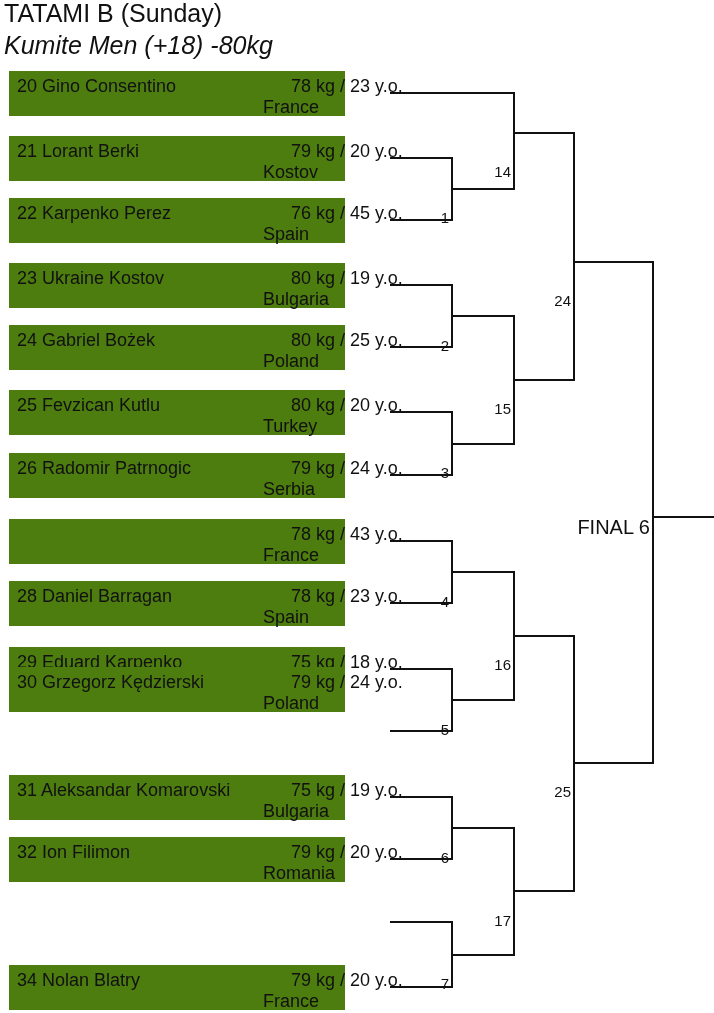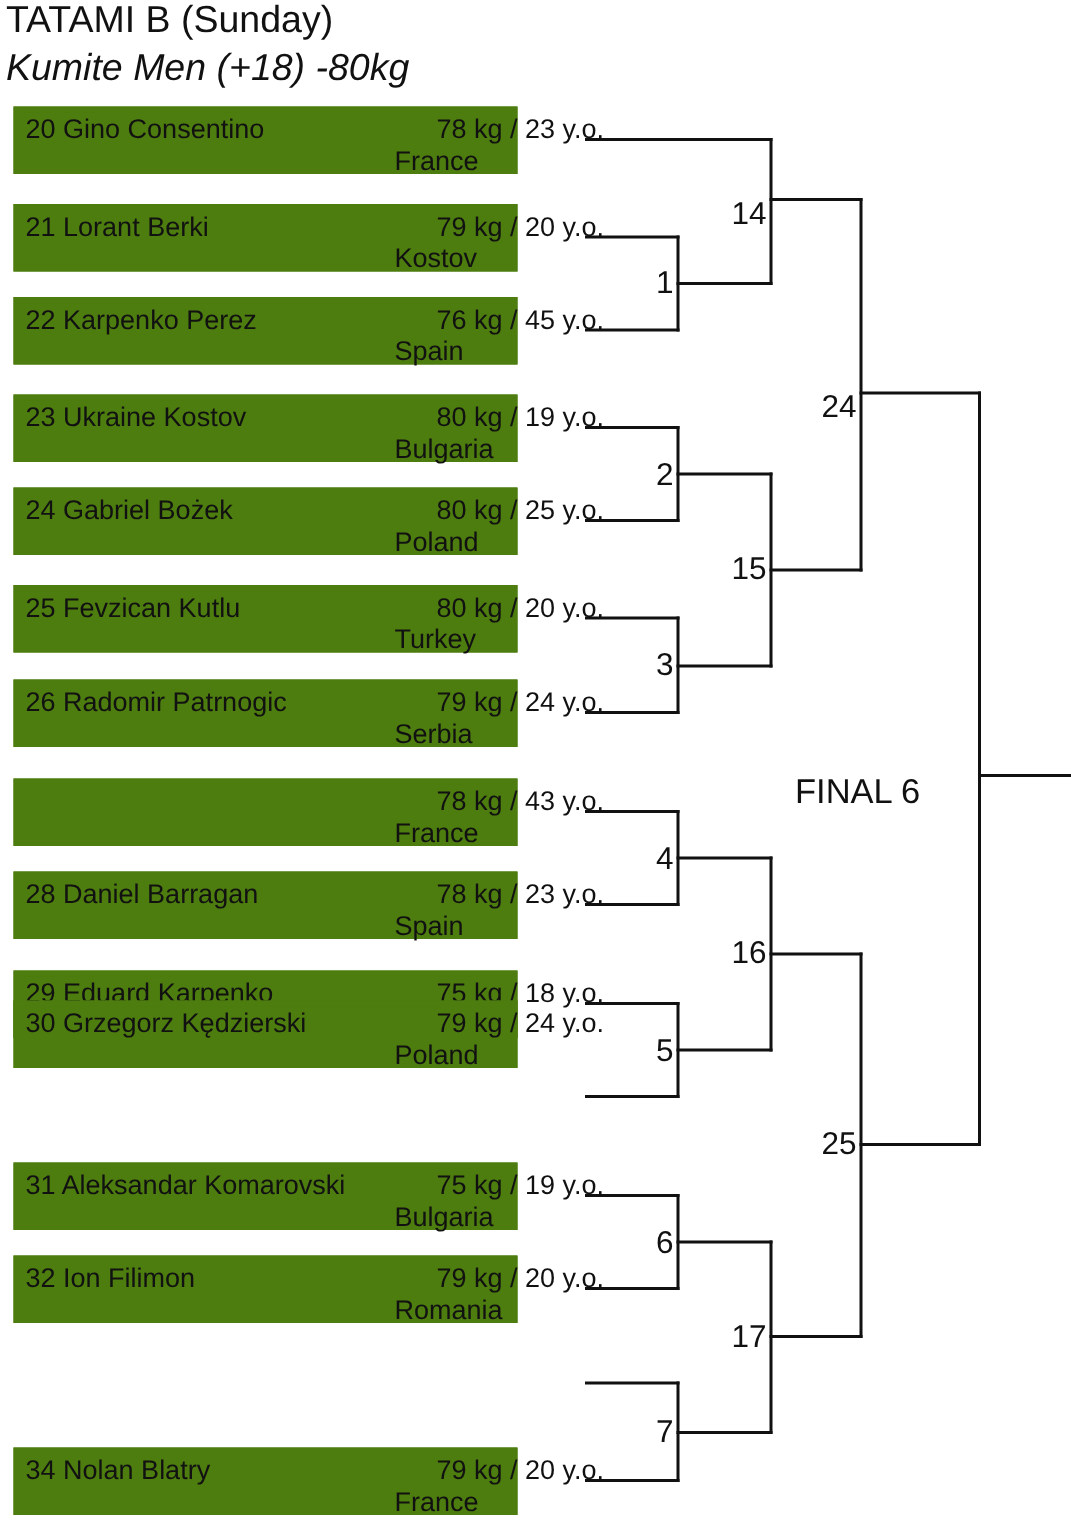--- a/index.html
+++ b/index.html
@@ -15,25 +15,25 @@
     font-size:18px;line-height:22px;
   }
   .box .l1{position:absolute;left:4px;top:0;white-space:nowrap;}
   .box .stats{position:absolute;left:250px;top:0;white-space:nowrap;margin-left:28px;}
   .box .country{position:absolute;left:250px;top:21px;white-space:nowrap;}
   .hl,.vl{position:absolute;background:#111;}
   .hl{height:2px;}
   .vl{width:2px;}
   .mlabel{
     position:absolute;width:60px;text-align:right;
-    font-size:21px;line-height:23px;white-space:nowrap;
+    font-size:15px;line-height:23px;white-space:nowrap;margin-top:29px;
   }
   .flabel{
-    position:absolute;width:120px;
-    font-size:23px;line-height:23px;white-space:nowrap;
+    position:absolute;width:120px;text-align:right;
+    font-size:20px;line-height:23px;white-space:nowrap;
   }
 </style>
 </head>
 <body>
 
 <div id="page">
 
   <div class="title">TATAMI B (Sunday)</div>
   <div class="subtitle">Kumite Men (+18) -80kg</div>
 

